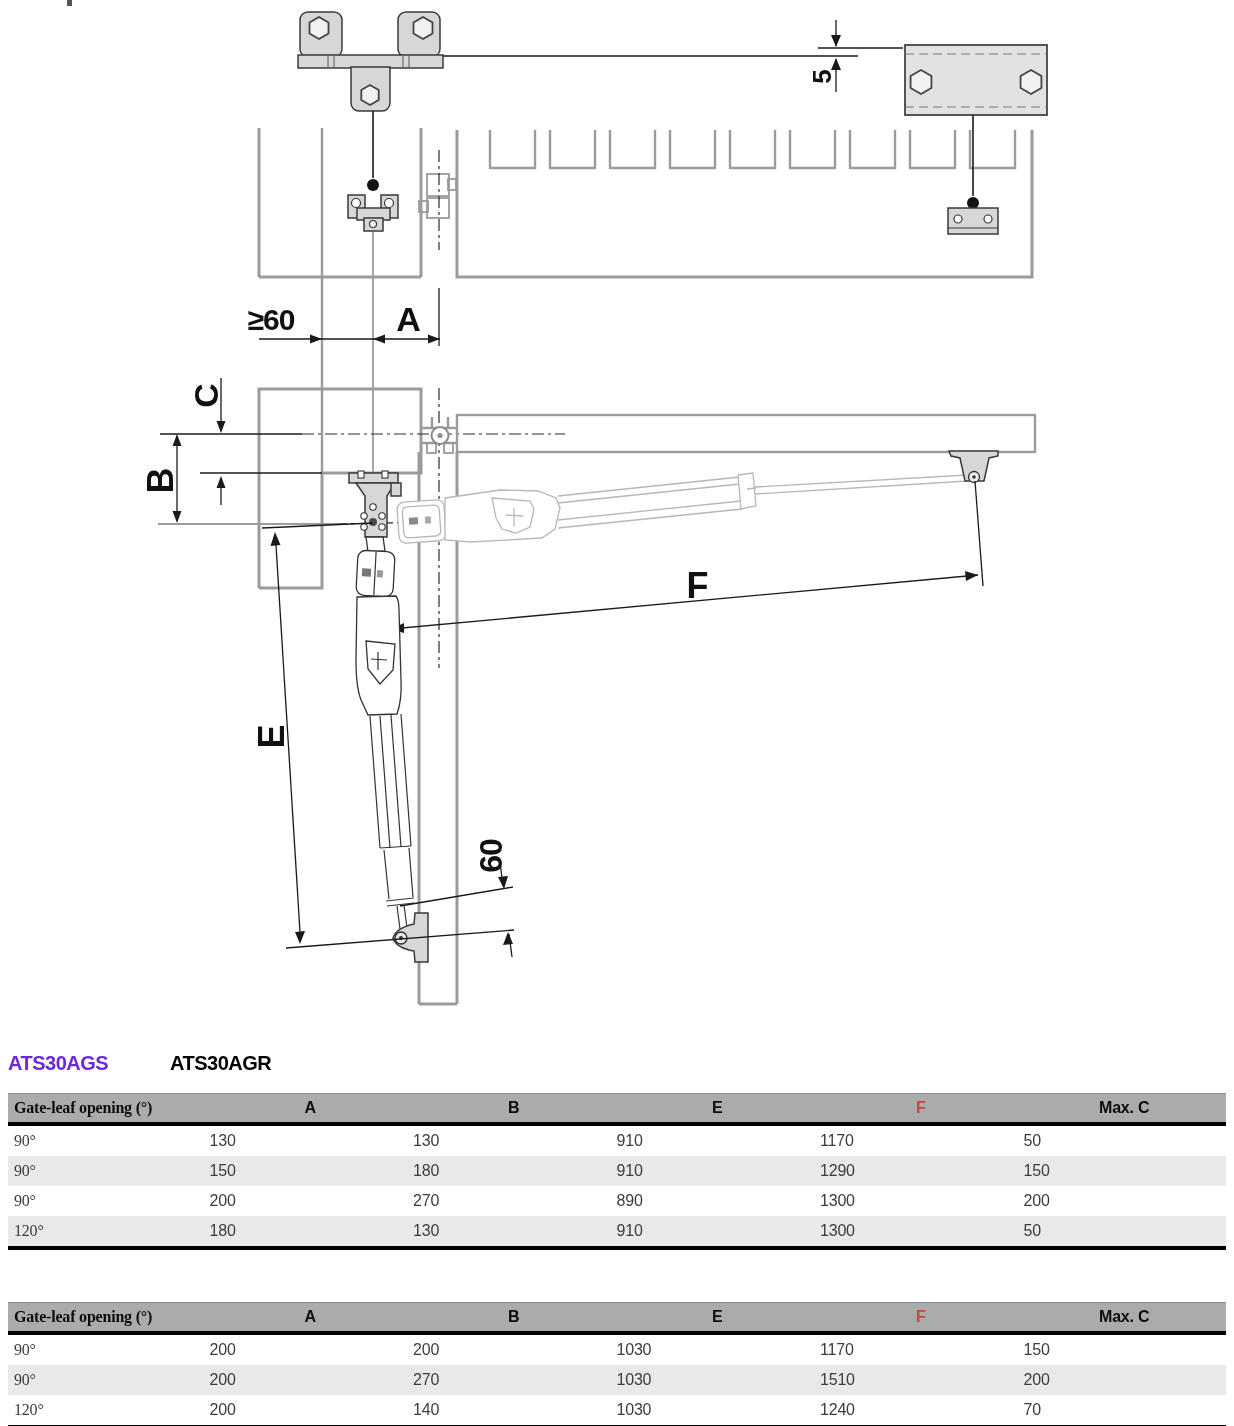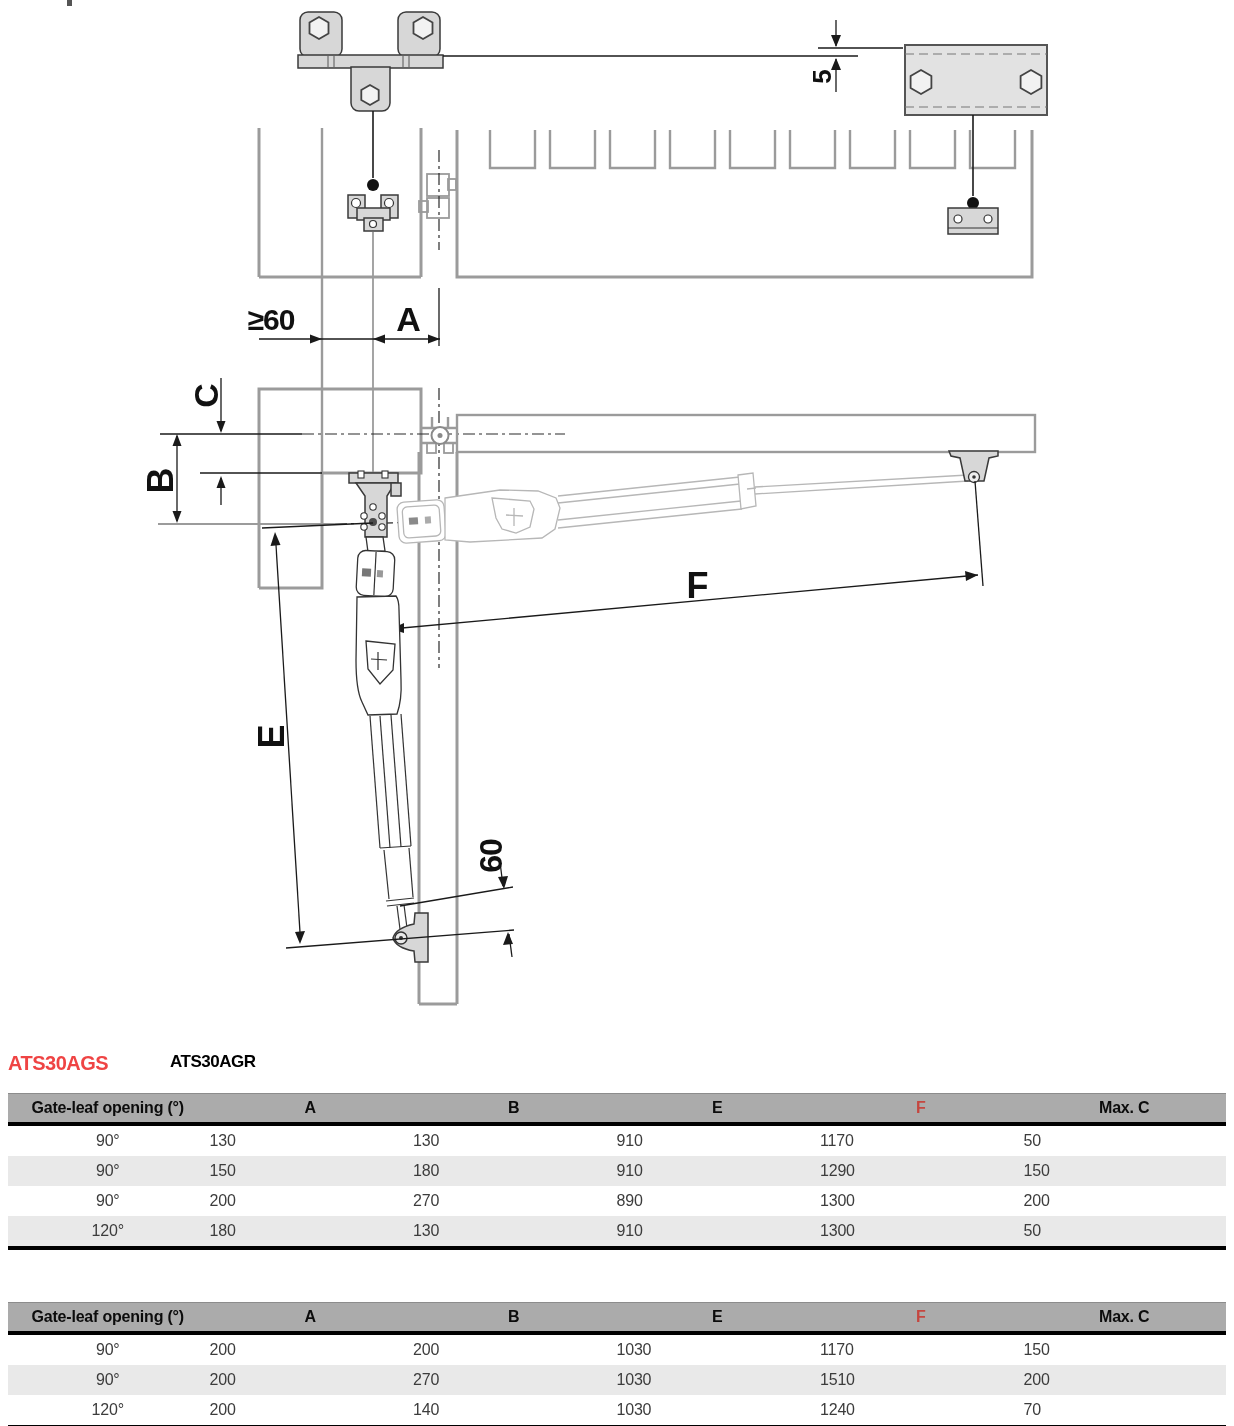--- a/index.html
+++ b/index.html
@@ -23,29 +23,29 @@
   .la{stroke:#b7b7b7;stroke-width:1.3;fill:#fff}
   .lan{stroke:#b7b7b7;stroke-width:1.3;fill:none}
   .da{stroke:#333;stroke-width:1.3;fill:#fff}
   .dan{stroke:#333;stroke-width:1.2;fill:none}
   .ar{fill:#1a1a1a;stroke:none}
   .dt{font-family:"Liberation Sans",sans-serif;font-weight:bold;fill:#111;letter-spacing:-1px}
 
   
   .tbl-section{position:absolute;left:8px;width:1218px;}
   .titles{position:absolute;top:6px;left:0;height:24px;width:100%;}
-  .titles .m1{position:absolute;left:0;font-size:20px;font-weight:bold;color:#ef4444;letter-spacing:-0.5px}
-  .titles .m2{position:absolute;left:162px;font-size:17px;font-weight:bold;color:#000;letter-spacing:-0.5px}
+  .titles .m1{position:absolute;left:0;font-size:20px;font-weight:bold;color:#6d28d9;letter-spacing:-0.5px}
+  .titles .m2{position:absolute;left:162px;font-size:20px;font-weight:bold;color:#000;letter-spacing:-0.5px}
   table.dim{position:absolute;top:47px;left:0;border-collapse:collapse;width:1218px;
             table-layout:fixed;font-size:16px;letter-spacing:-0.2px;}
   table.dim th{background:var(--hdr);font-weight:bold;color:#0c0c0c;height:26px;
                border-top:1px solid #8c8c8c;border-bottom:4px solid #000;text-align:center;}
   table.dim th.accent{color:var(--red);}
   table.dim td{height:28px;color:#3c3c3c;}
-  table.dim th:first-child,table.dim td:first-child{text-align:center;padding-left:0;}
+  table.dim th:first-child,table.dim td:first-child{text-align:left;padding-left:6px;font-family:Liberation Serif, serif;}
   table.dim tbody tr.alt{background:var(--alt);}
   table.dim tbody tr.last td{border-bottom:4px solid #000;margin-top:32px;}
 </style>
 </head>
 <body>
 
 <div class="page">
 
 <svg width="1234" height="1040" viewBox="0 0 1234 1040" xmlns="http://www.w3.org/2000/svg">
 

